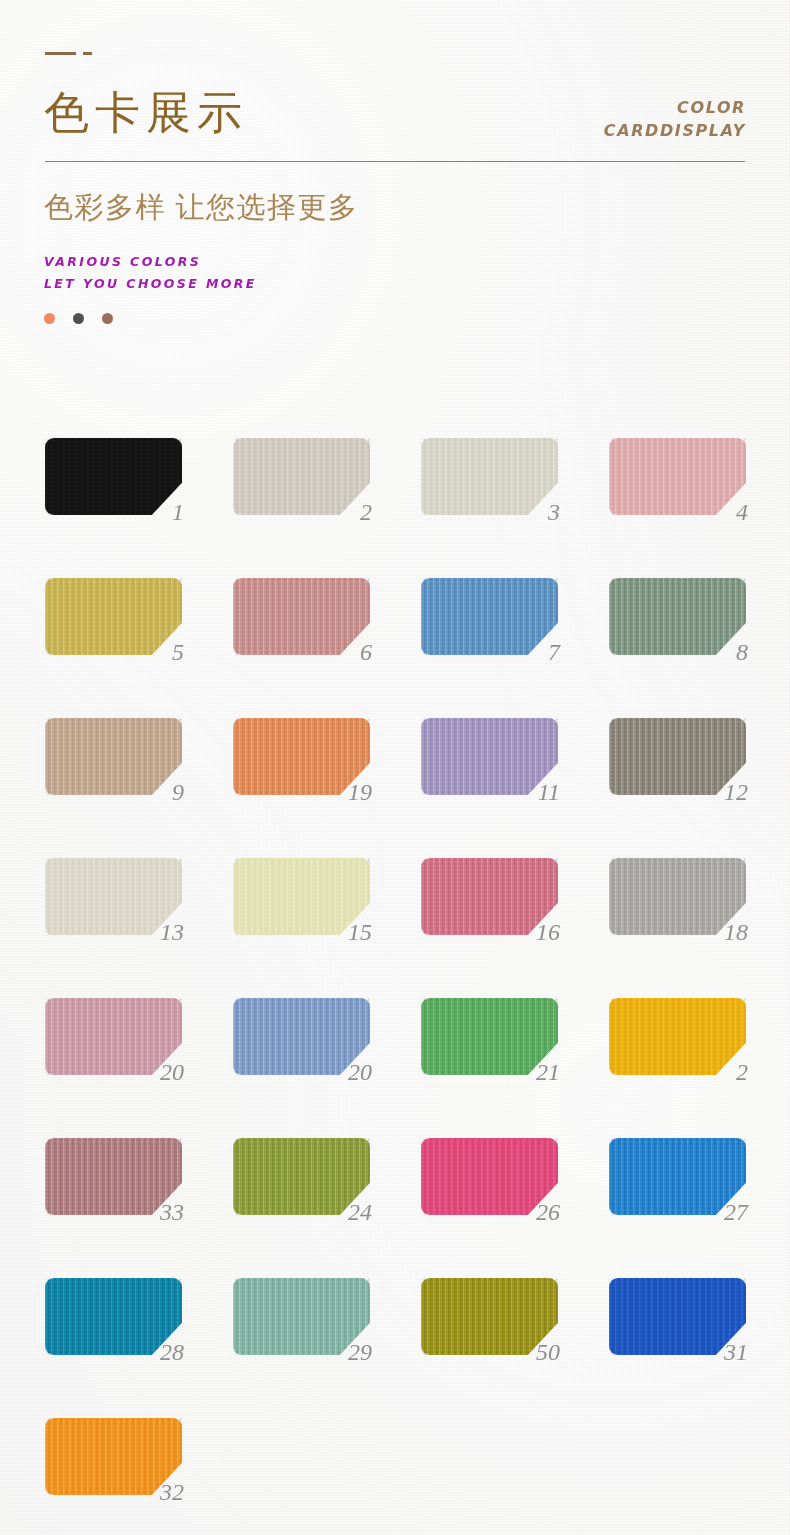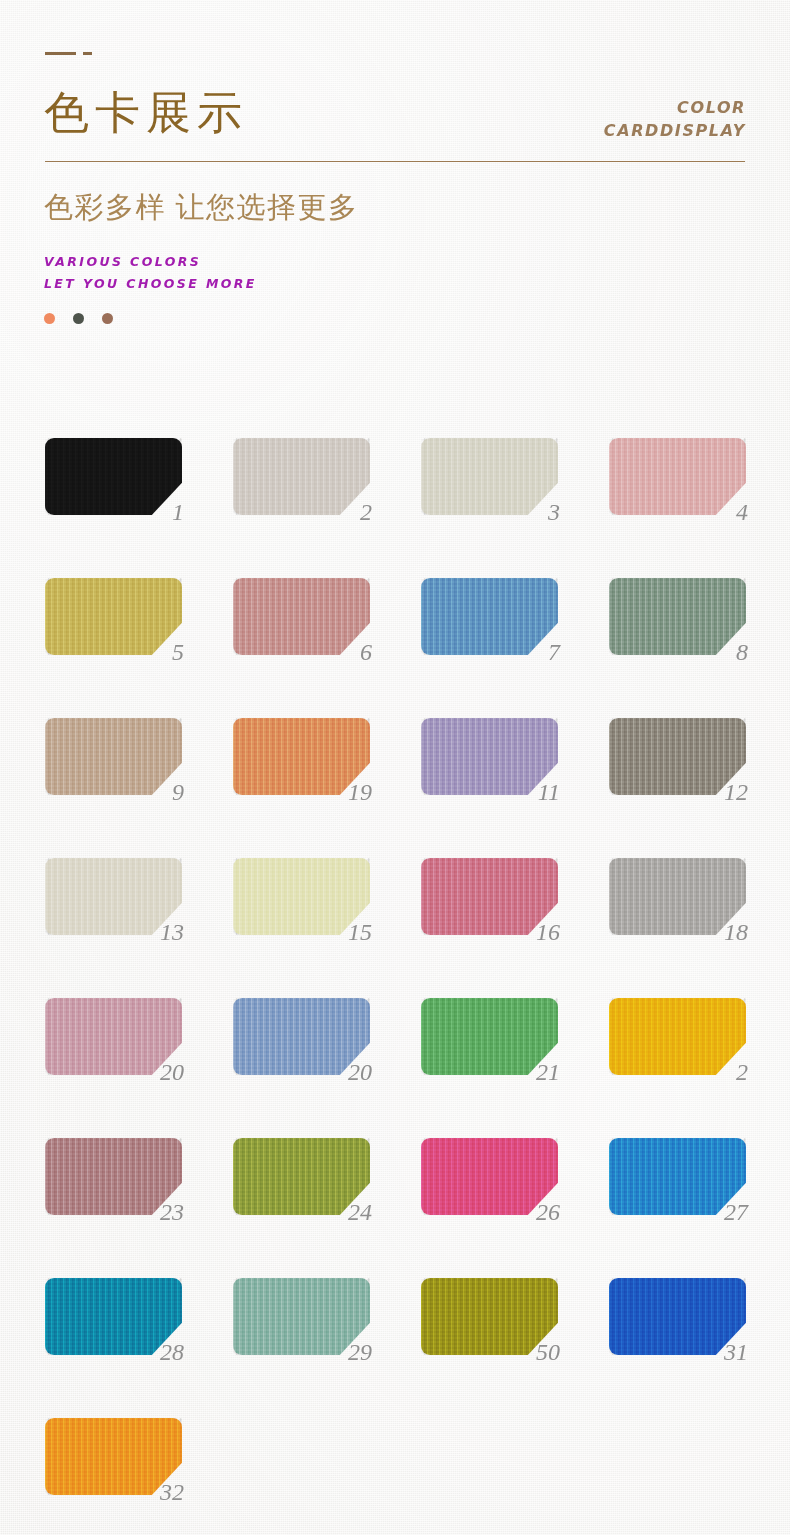--- a/index.html
+++ b/index.html
@@ -323,21 +323,21 @@
       <div class="swatch-cell">
         <div class="swatch-chip" style="background-color: rgb(90, 169, 95);"></div>
         <span class="swatch-num">21</span>
       </div>
       <div class="swatch-cell">
         <div class="swatch-chip" style="background-color: rgb(233, 176, 16);"></div>
         <span class="swatch-num">2</span>
       </div>
       <div class="swatch-cell">
         <div class="swatch-chip" style="background-color: rgb(172, 125, 128);"></div>
-        <span class="swatch-num">23</span>
+        <span class="swatch-num">33</span>
       </div>
       <div class="swatch-cell">
         <div class="swatch-chip" style="background-color: rgb(139, 155, 58);"></div>
         <span class="swatch-num">24</span>
       </div>
       <div class="swatch-cell">
         <div class="swatch-chip" style="background-color: rgb(221, 74, 124);"></div>
         <span class="swatch-num">26</span>
       </div>
       <div class="swatch-cell">

